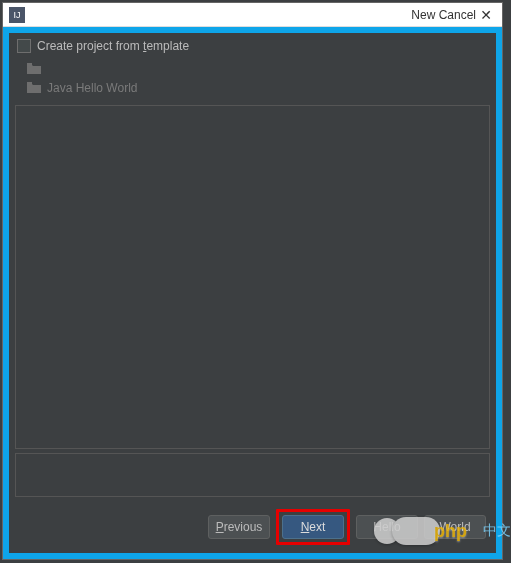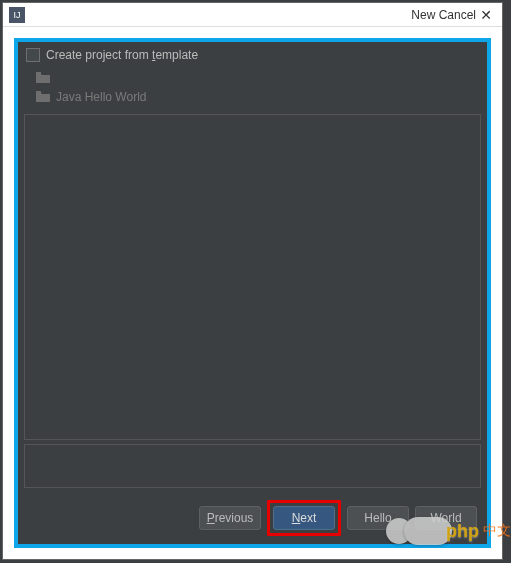--- a/index.html
+++ b/index.html
@@ -55,24 +55,24 @@
       display: flex;
       align-items: center;
       justify-content: center;
       font-size: 14px;
       color: #333;
       cursor: pointer;
     }
     .content {
       flex: 1;
       background: #3c3f41;
-      border: 4px solid #0ea5e9;
+      border: 6px solid #0ea5e9;
       display: flex;
       flex-direction: column;
-      margin: 11px;
+      margin: 0;
     }
     .top-row {
       padding: 6px 8px;
       display: flex;
       align-items: center;
     }
     .checkbox {
       width: 14px;
       height: 14px;
       border: 1px solid #6e6e6e;
@@ -173,22 +173,22 @@
     }
     .wm-text {
       font-weight: bold;
       font-size: 18px;
       color: #eab308;
       margin-left: 2px;
       text-shadow: 0 1px 2px rgba(255,255,255,0.5);
     }
     .wm-cn {
       font-size: 14px;
-      color: #f97316;
-      margin-left: 4px;
+      color: #7dd3fc;
+      margin-left: 16px;
     }
   </style>
 </head>
 <body>
 
 <div class="window">
   <div class="titlebar">
     <div class="titlebar-icon">IJ</div>
     <div class="titlebar-title">New Cancel</div>
     <div class="titlebar-close">✕</div>

